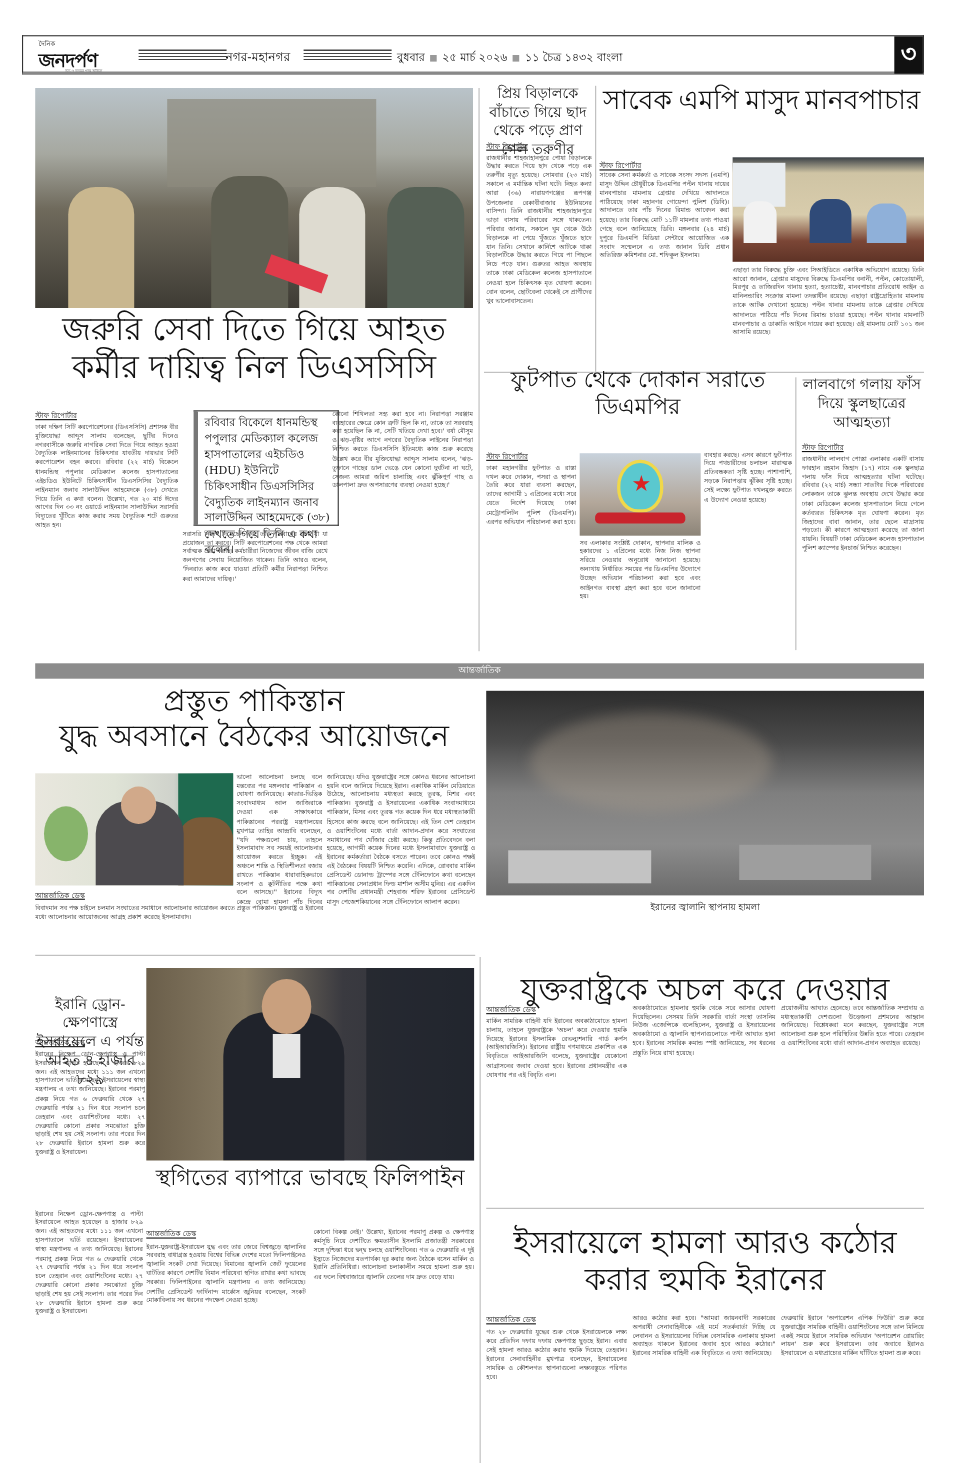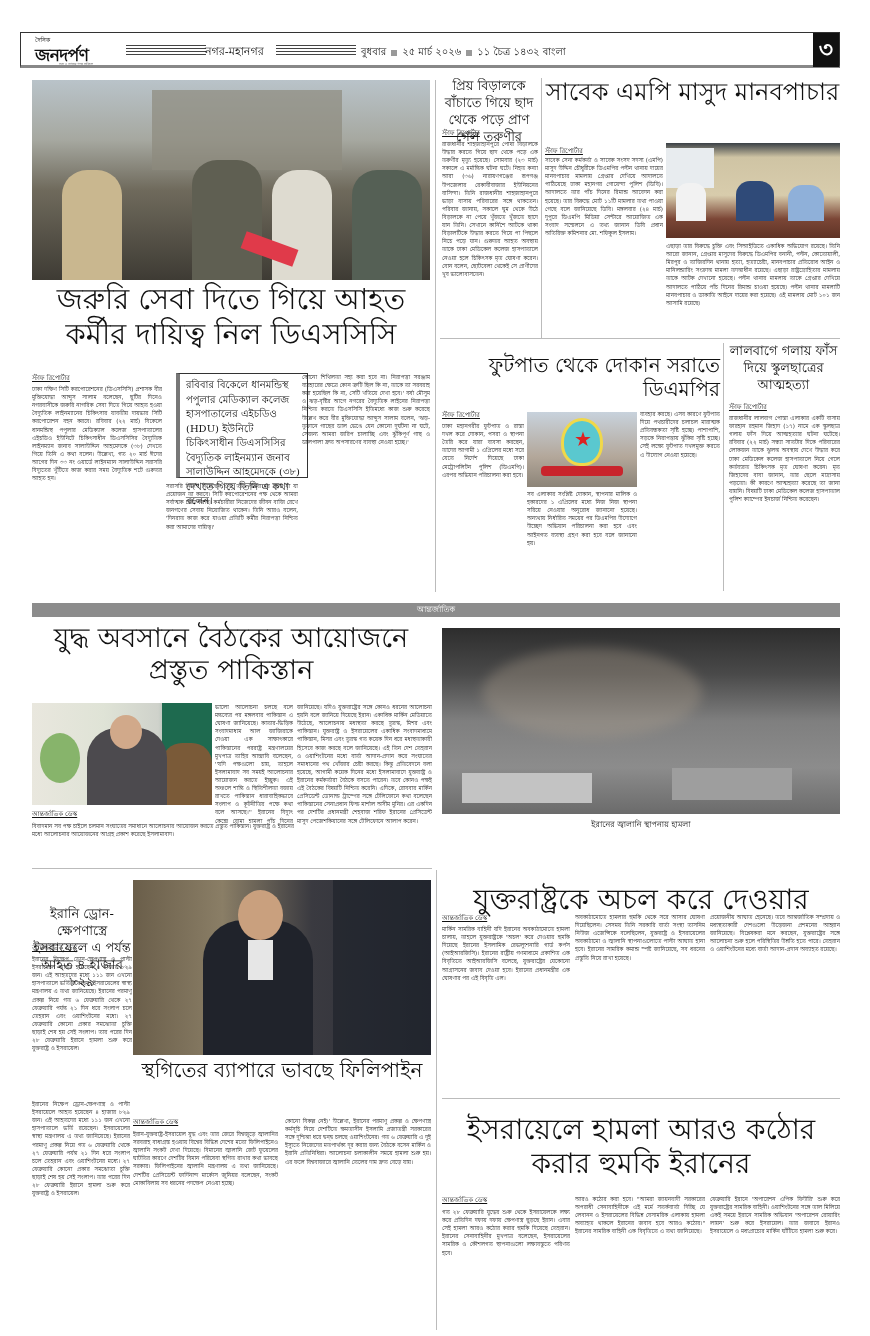--- a/index.html
+++ b/index.html
@@ -69,36 +69,36 @@
 <div class="abs body" style="left:302px; top:373px; width:128px; height:217px; overflow:hidden;">কোনো শিথিলতা সহ্য করা হবে না। নিরাপত্তা সরঞ্জাম ব্যবহারের ক্ষেত্রে কোন ত্রুটি ছিল কি না, তাকে তা সরবরাহ করা হয়েছিল কি না, সেটি খতিয়ে দেখা হবে।' বর্ষা মৌসুম ও ঝড়-বৃষ্টির আগে নগরের বৈদ্যুতিক লাইনের নিরাপত্তা নিশ্চিত করতে ডিএসসিসি ইতিমধ্যে কাজ শুরু করেছে উল্লেখ করে বীর মুক্তিযোদ্ধা আব্দুস সালাম বলেন, 'ঝড়-তুফানে গাছের ডাল ভেঙে যেন কোনো দুর্ঘটনা না ঘটে, সেজন্য আমরা জরিপ চালাচ্ছি এবং ঝুঁকিপূর্ণ গাছ ও ডালপালা দ্রুত অপসারণের ব্যবস্থা নেওয়া হচ্ছে।'</div>
 
 <div class="abs divider-v" style="left:435px; top:80px; height:512px;"></div>
 
 <div class="abs headline h-small" style="left:440px; top:78px; width:98px;">প্রিয় বিড়ালকে বাঁচাতে গিয়ে ছাদ থেকে পড়ে প্রাণ গেল তরুণীর</div>
 <div class="abs byline" style="left:442px; top:128px;">স্টাফ রিপোর্টার</div>
 <div class="abs body" style="left:442px; top:140px; width:96px; height:195px; overflow:hidden;">রাজধানীর শাহজাহানপুরে পোষা বিড়ালকে উদ্ধার করতে গিয়ে ছাদ থেকে পড়ে এক তরুণীর মৃত্যু হয়েছে। সোমবার (২৩ মার্চ) সকালে এ মর্মান্তিক ঘটনা ঘটে। নিহত কন্যা আরা (৩৬) নারায়ণগঞ্জের রূপগঞ্জ উপজেলার রেকাবীবাজার ইউনিয়নের বাসিন্দা। তিনি রাজধানীর শাহজাহানপুরে ভাড়া বাসায় পরিবারের সঙ্গে থাকতেন। পরিবার জানায়, সকালে ঘুম থেকে উঠে বিড়ালকে না পেয়ে খুঁজতে খুঁজতে ছাদে যান তিনি। সেখানে কার্নিশে আটকে থাকা বিড়ালটিকে উদ্ধার করতে গিয়ে পা পিছলে নিচে পড়ে যান। গুরুতর আহত অবস্থায় তাকে ঢাকা মেডিকেল কলেজ হাসপাতালে নেওয়া হলে চিকিৎসক মৃত ঘোষণা করেন। বোন বলেন, ছোটবেলা থেকেই সে প্রাণীদের খুব ভালোবাসতেন।</div>
 
 <div class="abs divider-v" style="left:541px; top:78px; height:260px;"></div>
 
-<div class="abs headline h-med" style="left:545px; top:78px; width:295px;">
+<div class="abs headline h-med" style="left:545px; top:78px; width:295px;font-family:Liberation Serif, serif;">
   <div>সাবেক এমপি মাসুদ মানবপাচার</div>
 </div>
 <div class="abs byline" style="left:545px; top:146px;">স্টাফ রিপোর্টার</div>
 <div class="abs body" style="left:545px; top:156px; width:118px; height:178px; overflow:hidden;">সাবেক সেনা কর্মকর্তা ও সাবেক সংসদ সদস্য (এমপি) মাসুদ উদ্দিন চৌধুরীকে ডিএমপির পল্টন থানায় দায়ের মানবপাচার মামলায় গ্রেপ্তার দেখিয়ে আদালতে পাঠিয়েছে ঢাকা মহানগর গোয়েন্দা পুলিশ (ডিবি)। আদালতে তার পাঁচ দিনের রিমান্ড আবেদন করা হয়েছে। তার বিরুদ্ধে মোট ১১টি মামলার তথ্য পাওয়া গেছে বলে জানিয়েছে ডিবি। মঙ্গলবার (২৪ মার্চ) দুপুরে ডিএমপি মিডিয়া সেন্টারে আয়োজিত এক সংবাদ সম্মেলনে এ তথ্য জানান ডিবি প্রধান অতিরিক্ত কমিশনার মো. শফিকুল ইসলাম।</div>
 <div class="abs photo" style="left:666px; top:143px; width:174px; height:95px; background:linear-gradient(180deg,#3a4046 0%,#cfc4a4 15%,#d8ccac 55%,#7b4636 80%,#5e3326 100%);">
   <div class="abs" style="left:0;top:5px;width:48px;height:40px;background:#e8ecef;"></div>
   <div class="abs" style="left:10px;top:40px;width:30px;height:38px;background:#f2f2f2;border-radius:12px 12px 0 0;"></div>
   <div class="abs" style="left:70px;top:38px;width:38px;height:40px;background:#2f4a78;border-radius:14px 14px 0 0;"></div>
   <div class="abs" style="left:122px;top:42px;width:36px;height:36px;background:#8fb0d9;border-radius:14px 14px 0 0;"></div>
 </div>
 <div class="abs body" style="left:666px; top:242px; width:174px; height:92px; overflow:hidden;">এছাড়া তার বিরুদ্ধে চুক্তি এবং সিআইডিতে একাধিক অভিযোগ রয়েছে। তিনি আরো জানান, গ্রেপ্তার মাসুদের বিরুদ্ধে ডিএমপির বনানী, পল্টন, কোতোয়ালী, মিরপুর ও তাজিরদিন থানায় হত্যা, হত্যাচেষ্টা, মানবপাচার প্রতিরোধ আইন ও মানিলন্ডারিং সংক্রান্ত মামলা তদন্তাধীন রয়েছে। এছাড়া রাষ্ট্রদ্রোহিতার মামলায় তাকে আটক দেখানো হয়েছে। পল্টন থানার মামলায় তাকে গ্রেপ্তার দেখিয়ে আদালতে পাঠিয়ে পাঁচ দিনের রিমান্ড চাওয়া হয়েছে। পল্টন থানার মামলাটি মানবপাচার ও ডাকাতি আইনে দায়ের করা হয়েছে। ওই মামলায় মোট ১০১ জন আসামি রয়েছে।</div>
 
 <div class="abs divider-h" style="left:440px; top:338px; width:400px;"></div>
 
-<div class="abs headline" style="left:440px; top:353px; width:280px; font-size:20px;text-align:right;">
+<div class="abs headline" style="left:440px; top:333px; width:280px; font-size:20px;">
   <div>ফুটপাত থেকে দোকান সরাতে ডিএমপির</div>
 </div>
 <div class="abs byline" style="left:442px; top:410px;">স্টাফ রিপোর্টার</div>
 <div class="abs body" style="left:442px; top:422px; width:82px; height:168px; overflow:hidden;">ঢাকা মহানগরীর ফুটপাত ও রাস্তা দখল করে দোকান, পসরা ও স্থাপনা তৈরি করে যারা ব্যবসা করছেন, তাদের আগামী ১ এপ্রিলের মধ্যে সরে যেতে নির্দেশ দিয়েছে ঢাকা মেট্রোপলিটন পুলিশ (ডিএমপি)। এরপর অভিযান পরিচালনা করা হবে।</div>
 <div class="abs photo" style="left:527px; top:412px; width:110px; height:75px; background:linear-gradient(180deg,#c8d2dc,#b3a79a 60%,#8c8478);">
   <div class="abs" style="left:34px;top:6px;width:42px;height:48px;background:#5ac8cf;border-radius:50% 50% 45% 45%;border:3px solid #f0d84a;">
     <div class="abs" style="left:10px;top:8px;color:#d22;font-size:20px;line-height:20px;">★</div>
   </div>
   <div class="abs" style="left:14px;top:54px;width:82px;height:10px;background:#c9242c;border-radius:4px;"></div>
 </div>
@@ -107,22 +107,22 @@
 
 <div class="abs divider-v" style="left:723px; top:343px; height:248px;"></div>
 
 <div class="abs headline h-small" style="left:727px; top:343px; width:113px;">লালবাগে গলায় ফাঁস দিয়ে স্কুলছাত্রের আত্মহত্যা</div>
 <div class="abs byline" style="left:729px; top:402px;">স্টাফ রিপোর্টার</div>
 <div class="abs body" style="left:729px; top:414px; width:111px; height:176px; overflow:hidden;">রাজধানীর লালবাগ পোস্তা এলাকার একটি বাসায় ফারহান রহমান জিহাদ (১৭) নামে এক স্কুলছাত্র গলায় ফাঁস দিয়ে আত্মহত্যার ঘটনা ঘটেছে। রবিবার (২২ মার্চ) সন্ধ্যা সাতটার দিকে পরিবারের লোকজন তাকে ঝুলন্ত অবস্থায় দেখে উদ্ধার করে ঢাকা মেডিকেল কলেজ হাসপাতালে নিয়ে গেলে কর্তব্যরত চিকিৎসক মৃত ঘোষণা করেন। মৃত জিহাদের বাবা জানান, তার ছেলে মাদ্রাসায় পড়তো। কী কারণে আত্মহত্যা করেছে তা জানা যায়নি। বিষয়টি ঢাকা মেডিকেল কলেজ হাসপাতাল পুলিশ ক্যাম্পের ইনচার্জ নিশ্চিত করেছেন।</div>
 
 <div class="abs bar-intl" style="left:32px; top:603px; width:808px; height:14px;">আন্তর্জাতিক</div>
 
 <div class="abs headline" style="left:32px; top:622px; width:398px; font-size:27px;">
+  <div>প্রস্তুত পাকিস্তান</div>
   <div>যুদ্ধ অবসানে বৈঠকের আয়োজনে</div>
-  <div>প্রস্তুত পাকিস্তান</div>
 </div>
 <div class="abs photo" style="left:32px; top:703px; width:180px; height:102px; background:linear-gradient(90deg,#e9e7de 0%,#dfe3d6 40%,#cfd2cb 70%,#2c6e5a 100%);">
   <div class="abs" style="left:8px;top:30px;width:40px;height:50px;background:#6fa84f;border-radius:50%;opacity:.8;"></div>
   <div class="abs" style="left:130px;top:0;width:50px;height:60px;background:#1e6a4f;"></div>
   <div class="abs" style="left:130px;top:40px;width:50px;height:62px;background:#7a5a38;border-radius:20px 20px 0 0;"></div>
   <div class="abs" style="left:55px;top:25px;width:80px;height:77px;background:#4c4a4e;border-radius:30px 30px 0 0;"></div>
   <div class="abs" style="left:78px;top:12px;width:32px;height:34px;background:#d1a98a;border-radius:50%;"></div>
 </div>
 <div class="abs byline" style="left:32px; top:809px;">আন্তর্জাতিক ডেস্ক</div>
 <div class="abs body" style="left:215px; top:703px; width:78px; height:120px; overflow:hidden;">ভালো আলোচনা চলছে বলে মন্তব্যের পর মঙ্গলবার পাকিস্তান এ ঘোষণা জানিয়েছে। কাতার-ভিত্তিক সংবাদমাধ্যম আল জাজিরাকে দেওয়া এক সাক্ষাৎকারে পাকিস্তানের পররাষ্ট্র মন্ত্রণালয়ের মুখপাত্র তাহির আন্দ্রাবি বলেছেন, ''যদি পক্ষগুলো চায়, তাহলে ইসলামাবাদ সব সময়ই আলোচনার আয়োজন করতে ইচ্ছুক। এই অঞ্চলে শান্তি ও স্থিতিশীলতা বজায় রাখতে পাকিস্তান ধারাবাহিকভাবে সংলাপ ও কূটনীতির পক্ষে কথা বলে আসছে।'' ইরানের বিদ্যুৎ কেন্দ্রে বোমা হামলা পাঁচ দিনের জন্য স্থগিত এবং যুক্তরাষ্ট্র ও ইরানের মধ্যে ''খুব ভালো'' আলোচনা চলছে বলে ট্রাম্পের ঘোষণা দেওয়ার একদিন পর পাকিস্তান সংলাপ আয়োজনের এই ইচ্ছার কথা জানাল।</div>

